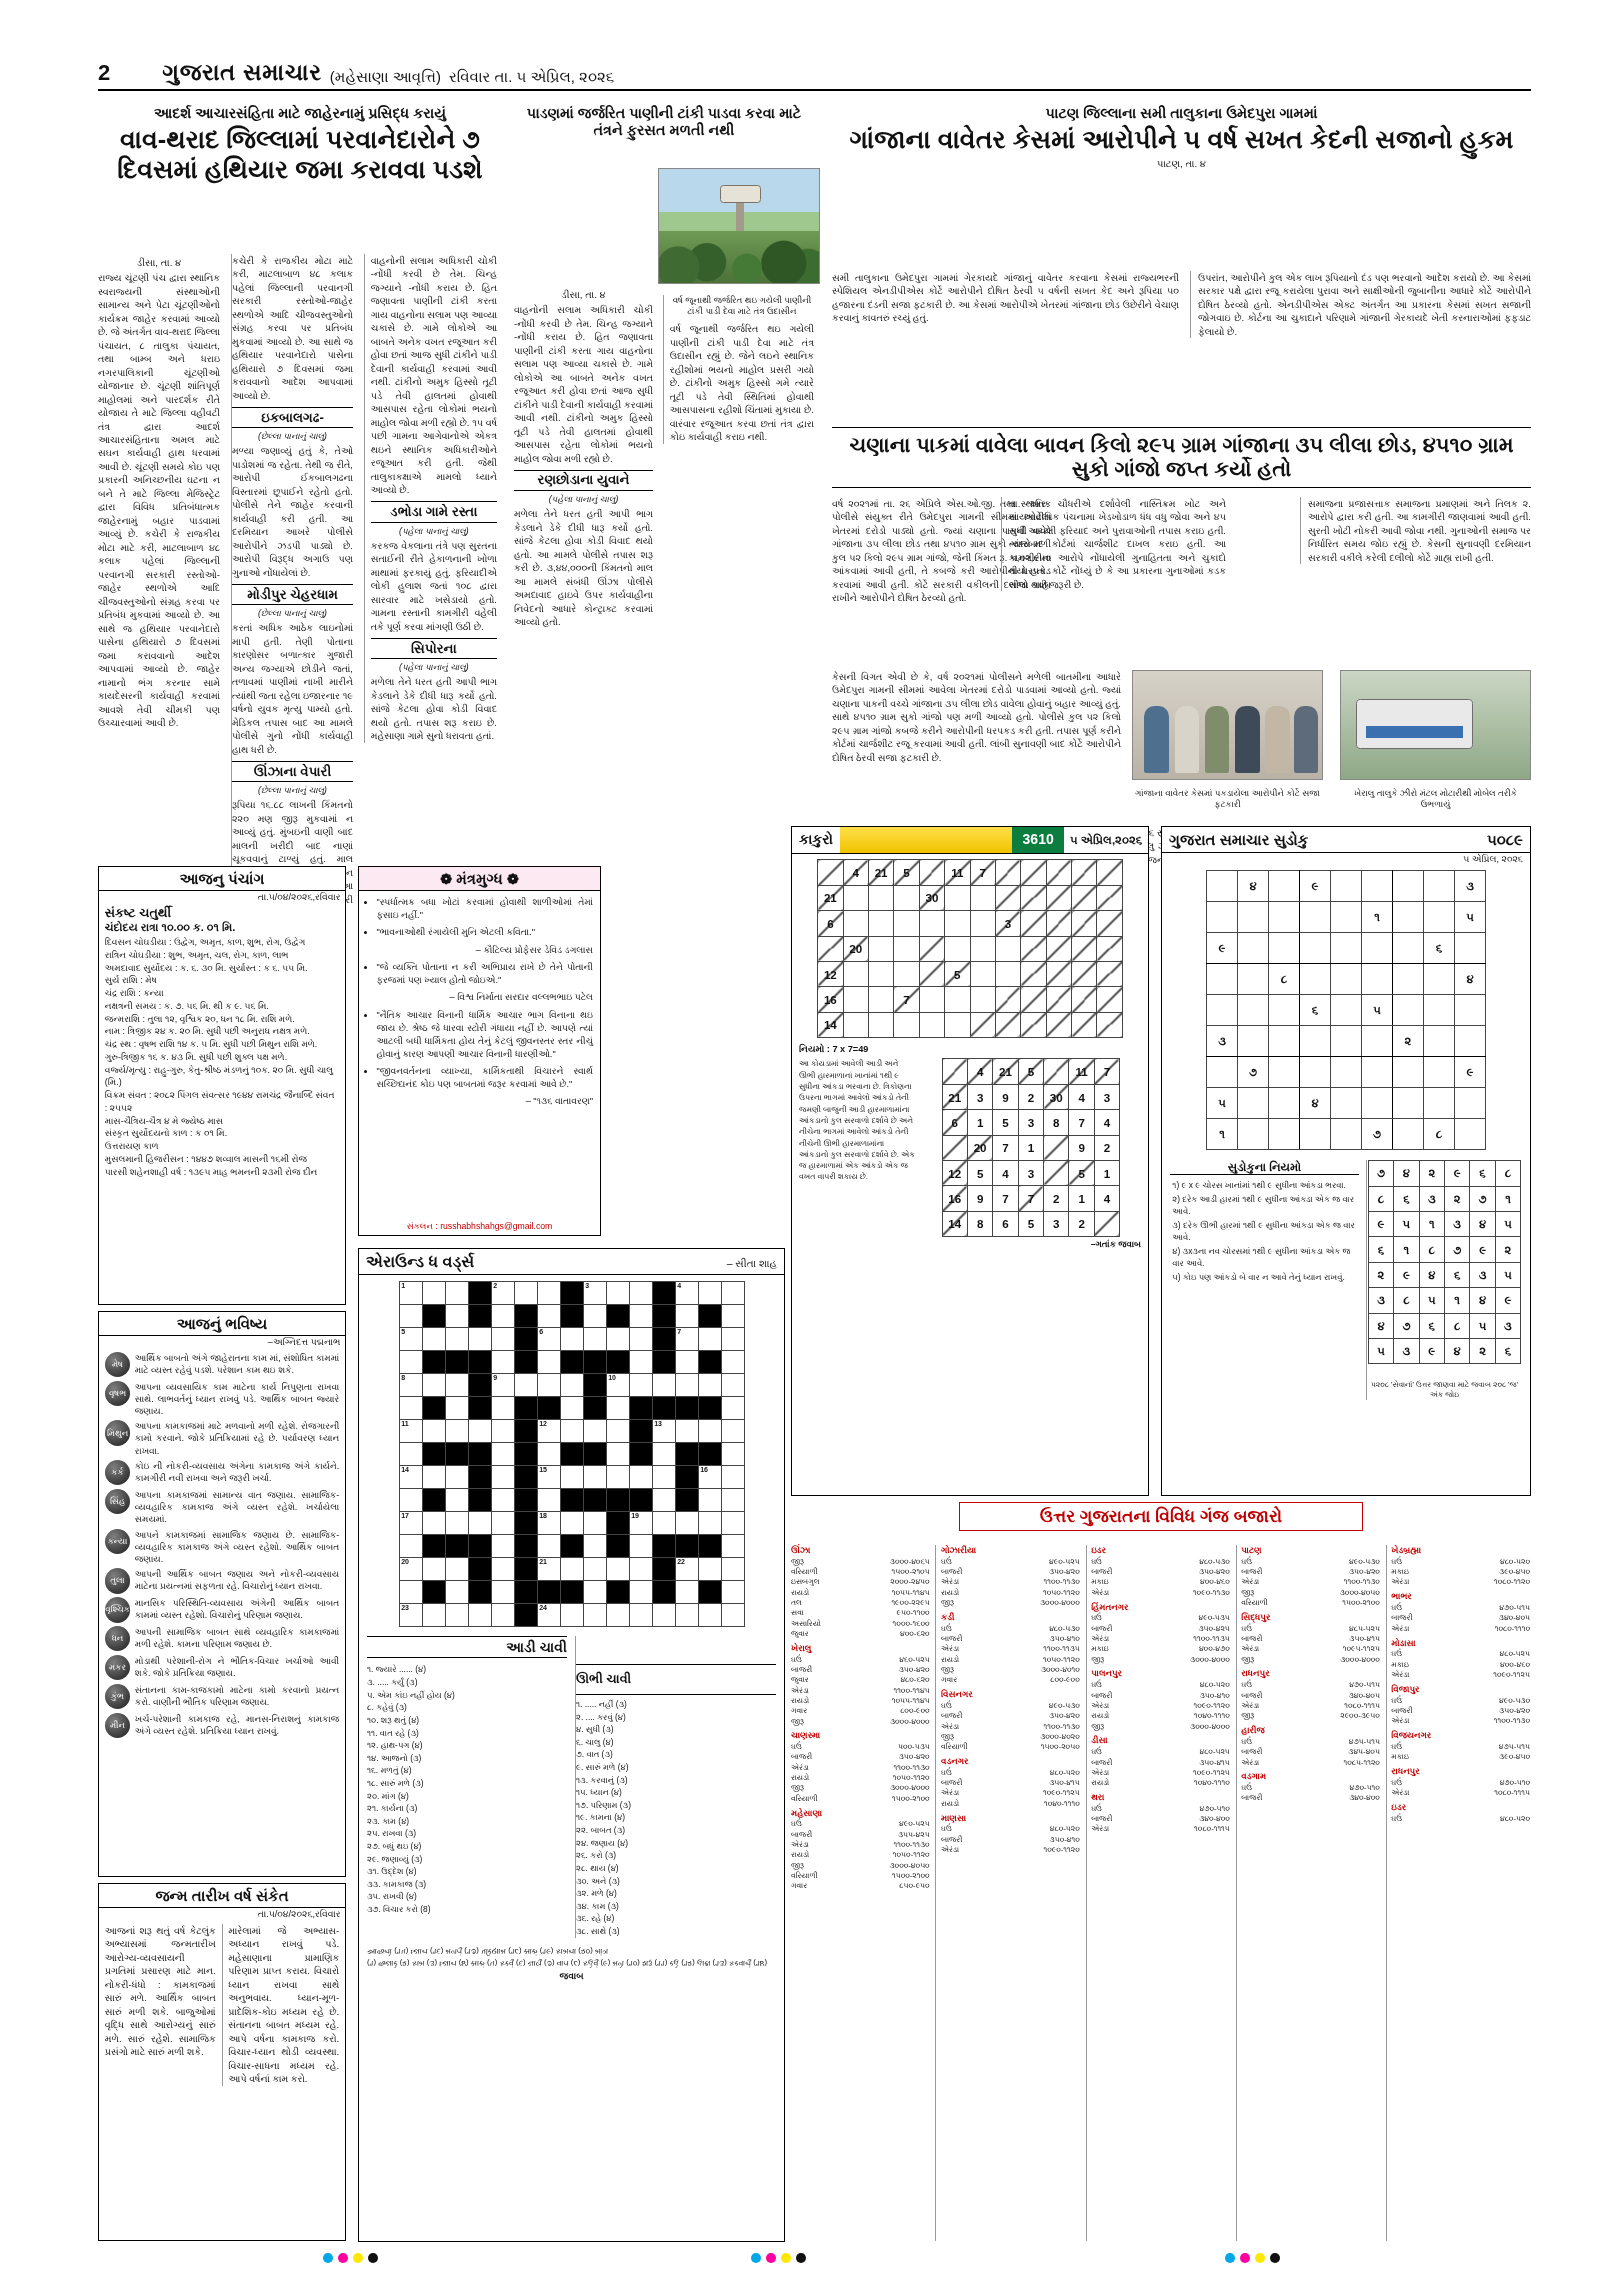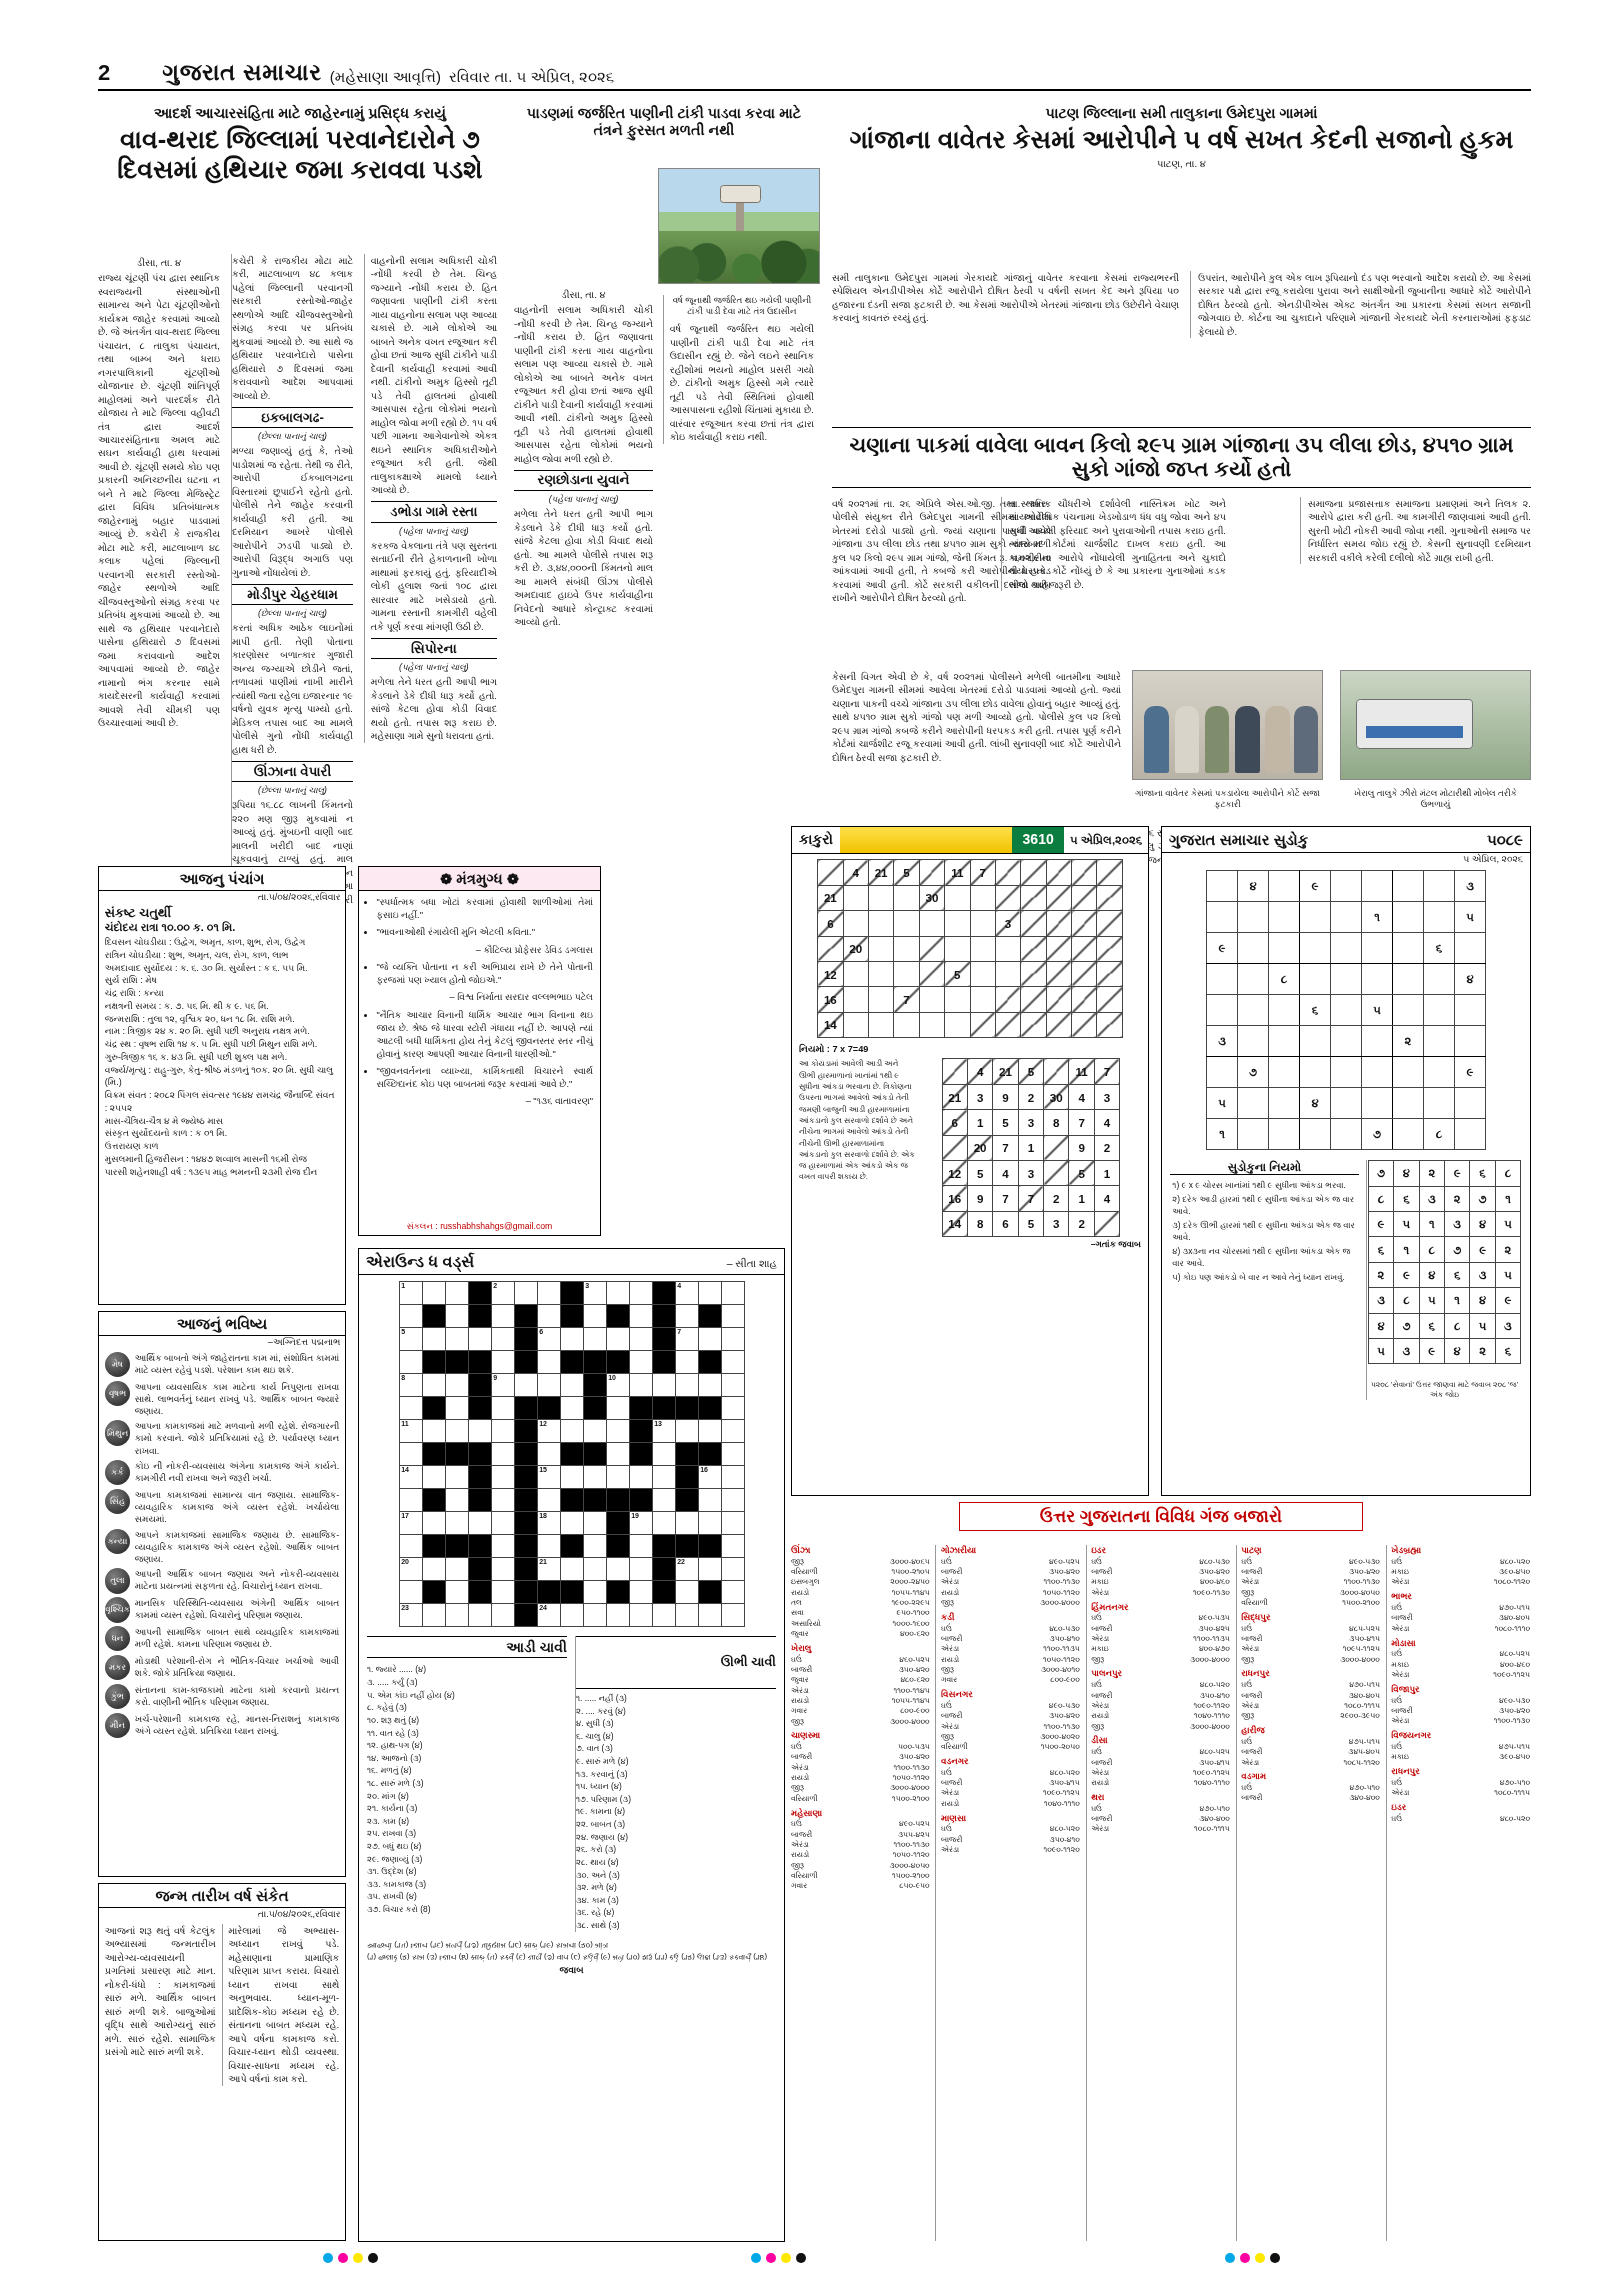--- a/index.html
+++ b/index.html
@@ -726,21 +726,21 @@
             <div>૨૫. રાખવા (૩)</div>
             <div>૨૭. બધું થઇ (૪)</div>
           <div>૨૯. જણાવ્યું (૩)</div>
             <div>૩૧. ઉદ્દેશ (૪)</div>
             <div>૩૩. કામકાજ (૩)</div>
           <div>૩૫. રાખવી (૪)</div>
             <div>૩૭. વિચાર કરો (8)</div>
         </div>
       </div>
       <div style="flex:1;" class="vrule">
-        <div style="text-align:right; font-weight:bold; font-size:12.7px; border-top:0.6px solid #000; border-bottom:0.6px solid #000; padding:18px 0; margin-bottom:2.9px;">ઊભી ચાવી</div>
+        <div style="text-align:left; font-weight:bold; font-size:12.7px; border-top:0.6px solid #000; border-bottom:0.6px solid #000; padding:7px 0; margin-bottom:2.9px;margin-top:28px;">ઊભી ચાવી</div>
         <div style="font-size:8.4px; line-height:1.5;">
           <div>૧. ..... નહીં (૩)</div>
             <div>૨. .... કરવું (૪)</div>
             <div>૪. સુધી (૩)</div>
           <div>૬. ચાલુ (૪)</div>
             <div>૭. વાત (૩)</div>
             <div>૯. સારું મળે (૪)</div>
           <div>૧૩. કરવાનું (૩)</div>
             <div>૧૫. ધ્યાન (૪)</div>
             <div>૧૭. પરિણામ (૩)</div>

